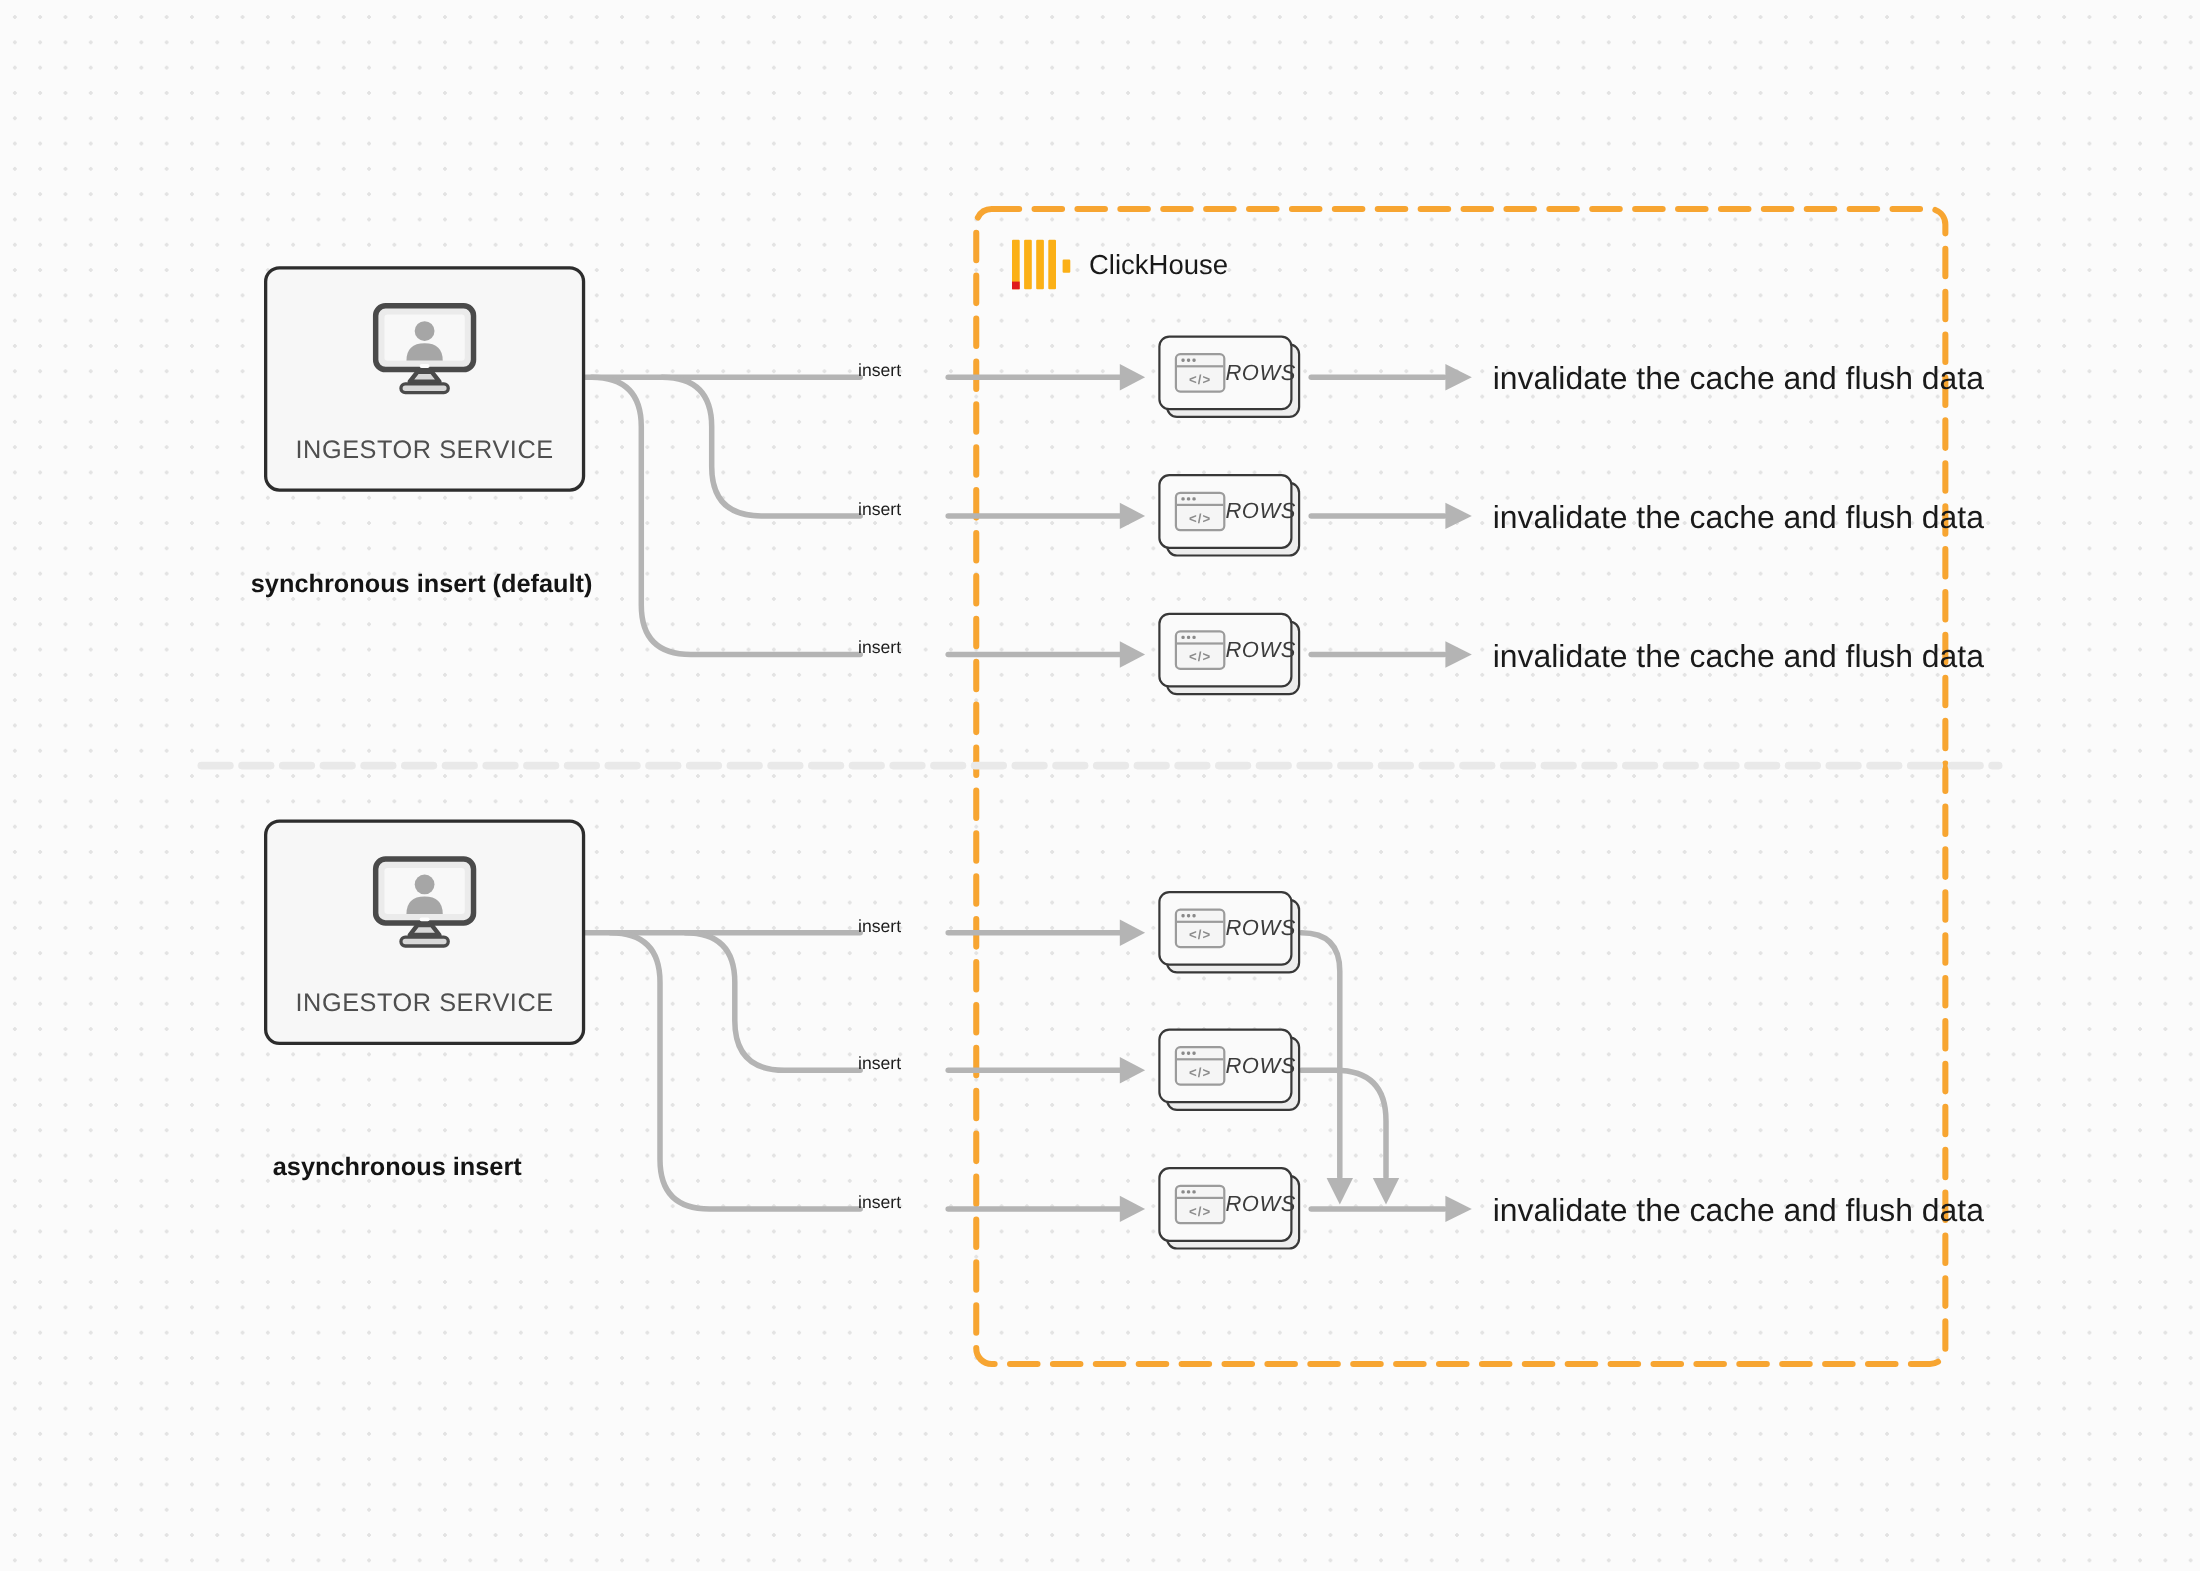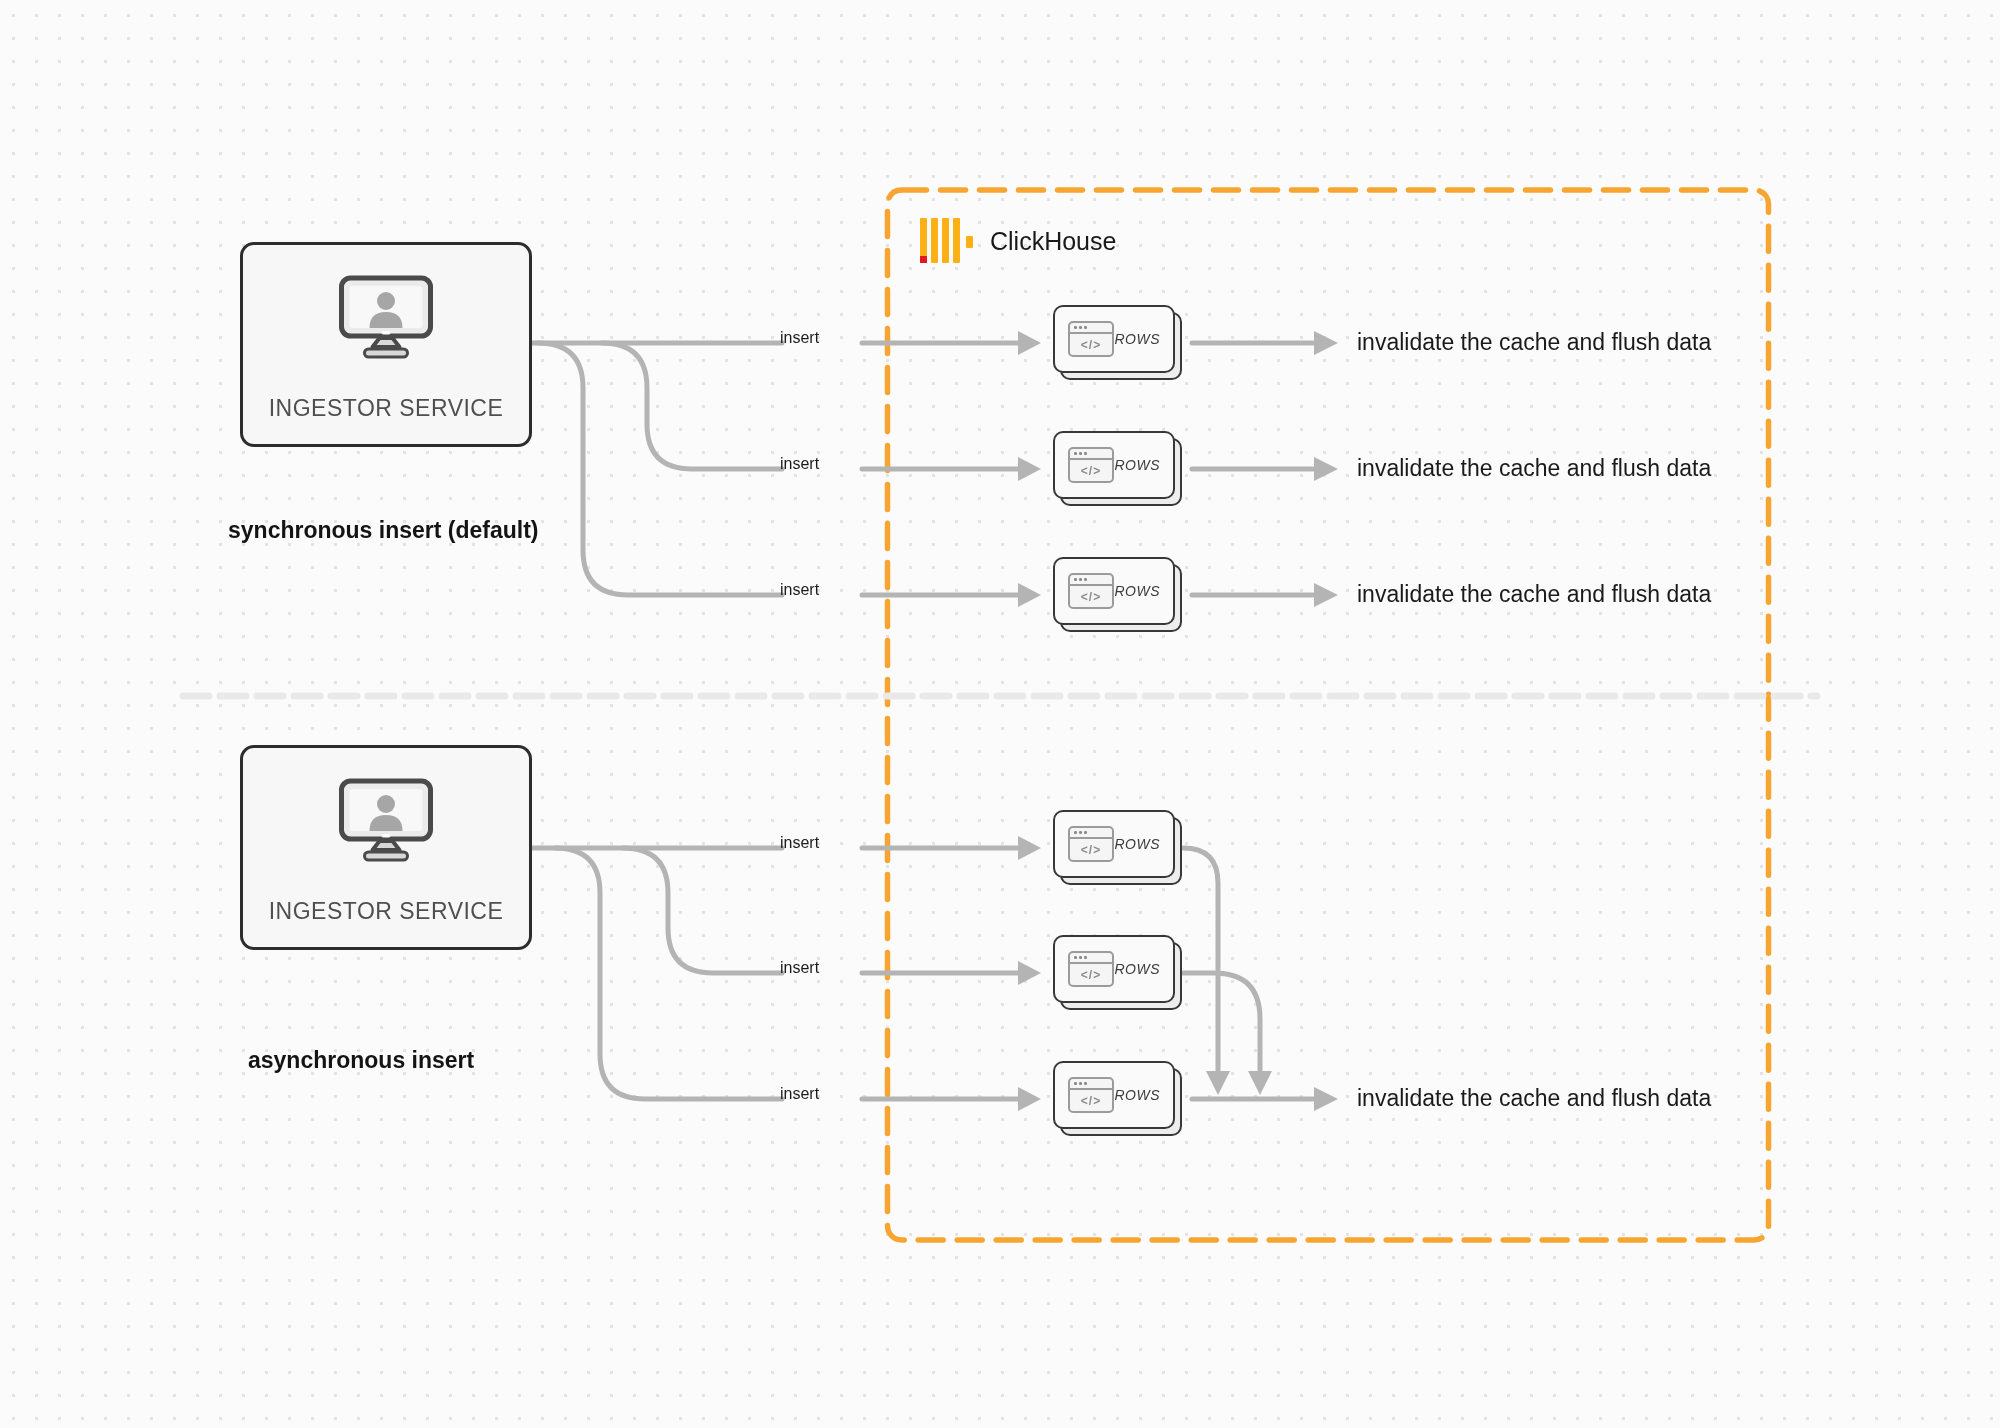--- a/index.html
+++ b/index.html
@@ -27,21 +27,21 @@
     position:absolute;width:292px;height:205px;border:3.5px solid #2d2d2d;border-radius:14px;
     background:#f7f7f7;box-sizing:border-box;display:flex;flex-direction:column;
     align-items:center;justify-content:flex-end;padding-bottom:22px;
   }
   .ingestor-box .monitor{position:absolute;top:30px;left:50%;transform:translateX(-50%);}
   .service-label{font-size:23px;color:#4f4f4f;letter-spacing:0.5px;white-space:nowrap;}
 
   .caption{position:absolute;font-size:23px;font-weight:bold;color:#141414;white-space:nowrap;}
 
   .insert-label{position:absolute;width:80px;text-align:left;font-size:16px;color:#1c1c1c;}
-  .result-label{position:absolute;font-size:23px;color:#1a1a1a;white-space:nowrap;text-align:center;}
+  .result-label{position:absolute;font-size:29px;color:#1a1a1a;white-space:nowrap;text-align:center;}
 
   .rows-card{position:absolute;width:129px;height:75px;}
   .rows-card .back{
     position:absolute;left:7px;top:7px;width:122px;height:68px;background:#ededed;
     border:2.5px solid #383838;border-radius:10px;box-sizing:border-box;
   }
   .rows-card .front{
     position:absolute;left:0;top:0;width:122px;height:68px;background:#fafafa;
     border:2.5px solid #383838;border-radius:10px;box-sizing:border-box;
     display:flex;align-items:center;padding:0 13px;
@@ -51,21 +51,21 @@
     box-sizing:border-box;display:flex;flex-direction:column;flex-shrink:0;
   }
   .mini-browser .bar{
     height:9px;border-bottom:2px solid #9b9b9b;display:flex;align-items:center;gap:2.5px;padding-left:4px;
   }
   .mini-browser .dot{width:2.5px;height:2.5px;border-radius:50%;background:#8a8a8a;}
   .mini-browser .code{
     flex:1;display:flex;align-items:center;justify-content:center;
     font-size:12px;font-weight:600;color:#8c8c8c;letter-spacing:1px;
   }
-  .rows-label{margin-left:auto;font-size:14px;font-style:italic;font-weight:500;color:#3b3b3b;letter-spacing:0.5px;}
+  .rows-label{margin-left:auto;font-size:20px;font-style:italic;font-weight:500;color:#3b3b3b;letter-spacing:0.5px;}
 
   .ch-logo{position:absolute;left:920px;top:217px;display:flex;align-items:center;}
   .ch-title{position:absolute;left:990px;top:227px;font-size:25px;font-weight:500;color:#191919;white-space:nowrap;}
 </style>
 </head>
 <body>
 
 <div class="canvas">
 
   <svg class="overlay" width="2000" height="1428" viewBox="0 0 2000 1428">

